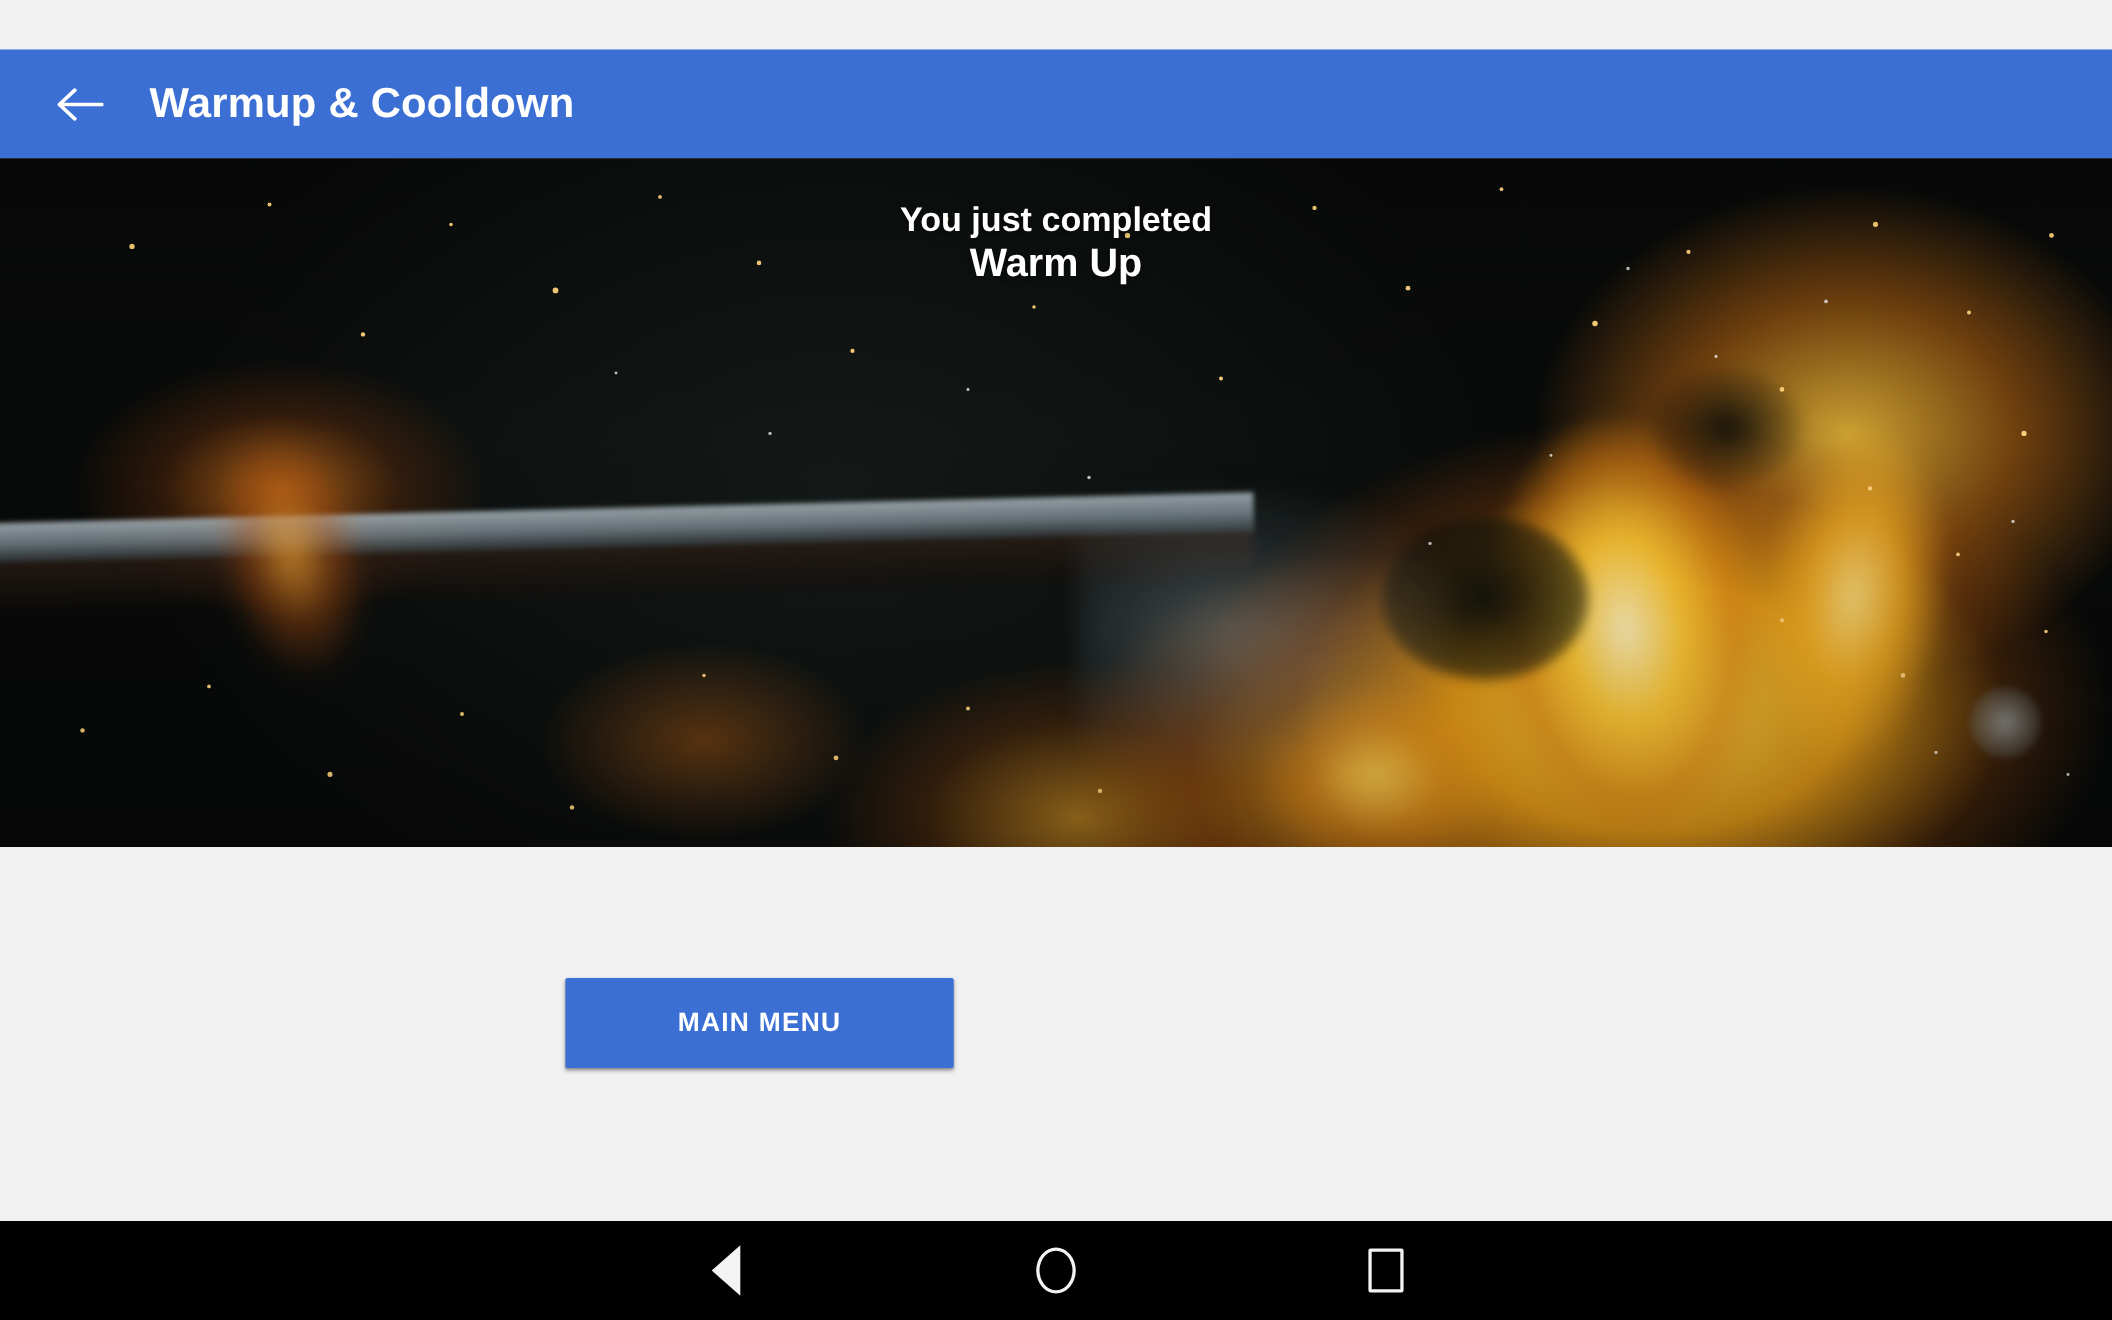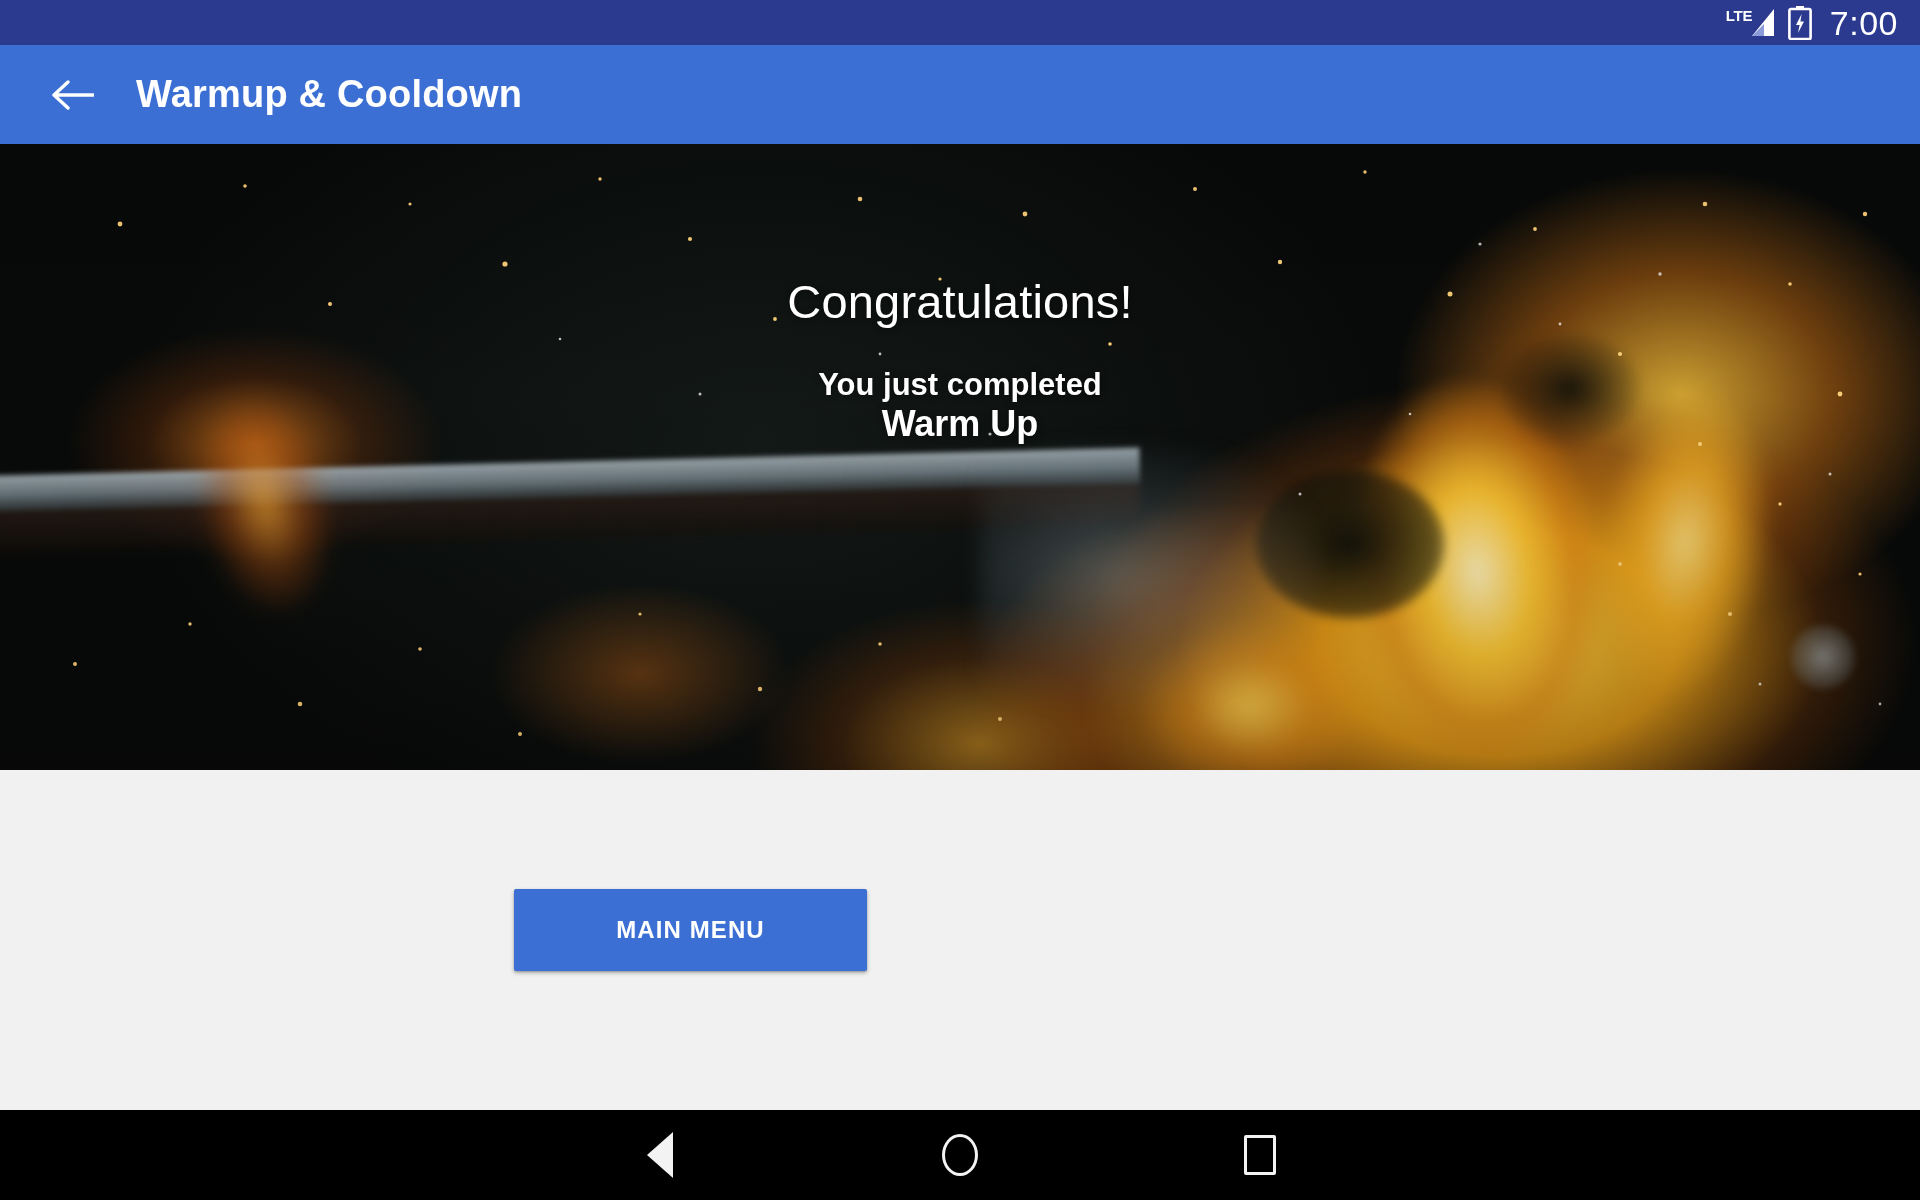--- a/index.html
+++ b/index.html
@@ -183,40 +183,20 @@
   }
   .nav-back{ width:0; height:0; border-top:23px solid transparent; border-bottom:23px solid transparent; border-right:26px solid #f3f3f3; }
   .nav-home{ width:36px; height:42px; border:3.5px solid #f3f3f3; border-radius:50%; }
   .nav-recent{ width:32px; height:40px; border:3.5px solid #f3f3f3; border-radius:2px; }
 </style>
 </head>
 <body>
 
 <div id="app">
 
-  <div class="statusbar">
-    <div class="sb-group">
-
-      <div class="lte-wrap">
-        <span class="lte-label">LTE</span>
-        <svg class="sig" viewBox="0 0 30 27">
-          <polygon points="30,0 30,27 8,27" fill="#ffffff"></polygon>
-          <polygon points="20,15 20,27 8,27" fill="#8b9ad8"></polygon>
-        </svg>
-      </div>
-
-      <svg class="battery" viewBox="0 0 24 34">
-        <rect x="8" y="0" width="8" height="3" fill="#ffffff"></rect>
-        <rect x="1.4" y="3" width="21.2" height="30" rx="1.6" fill="none" stroke="#ffffff" stroke-width="2.6"></rect>
-        <polygon points="13.6,8 8,19 11.6,19 10,27 16,15.5 12.4,15.5" fill="#ffffff"></polygon>
-      </svg>
-
-      <span class="clock">7:00</span>
-    </div>
-  </div>
 
   <div class="appbar">
     <div class="back-btn">
       <svg width="44" height="34" viewBox="0 0 44 34">
         <path d="M43 17 H5 M18 4 L4 17 L18 30" fill="none" stroke="#ffffff" stroke-width="3.4" stroke-linecap="round" stroke-linejoin="round"></path>
       </svg>
     </div>
     <div class="appbar-title">Warmup &amp; Cooldown</div>
   </div>
 
@@ -284,21 +264,20 @@
             <circle cx="700" cy="250" r="1.5"></circle>
           <circle cx="560" cy="195" r="1.3"></circle>
             <circle cx="1760" cy="540" r="1.5"></circle>
             <circle cx="1880" cy="560" r="1.4"></circle>
         </g>
       </svg>
       <div class="hero-shade"></div>
     </div>
 
     <div class="hero-text">
-      <div class="congrats">Congratulations!</div>
       <div class="completed-label">You just completed</div>
       <div class="workout-name">Warm Up</div>
     </div>
 
   </div>
 
   <div class="content">
     <div class="actions">
       <button class="btn btn-main">MAIN MENU</button>
     </div>

